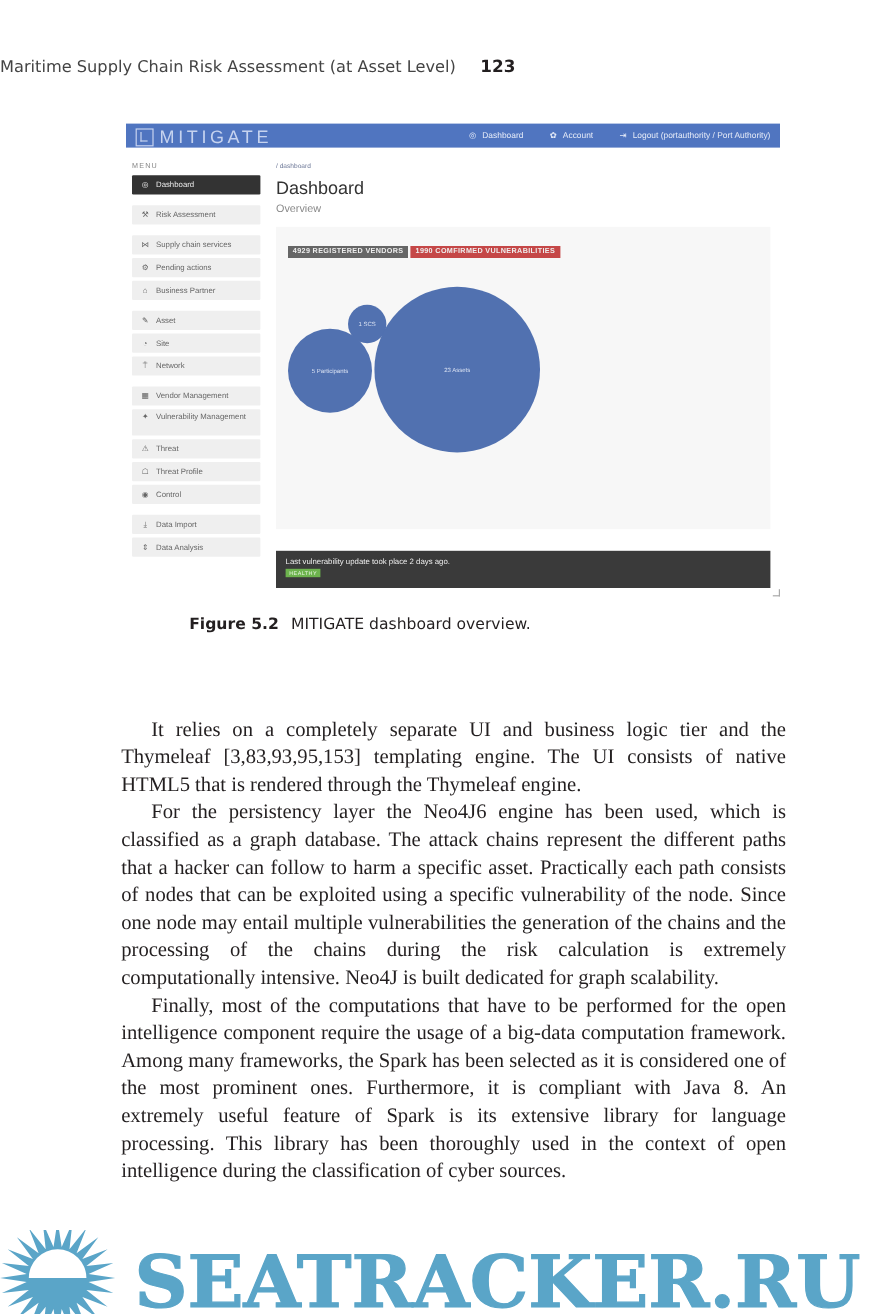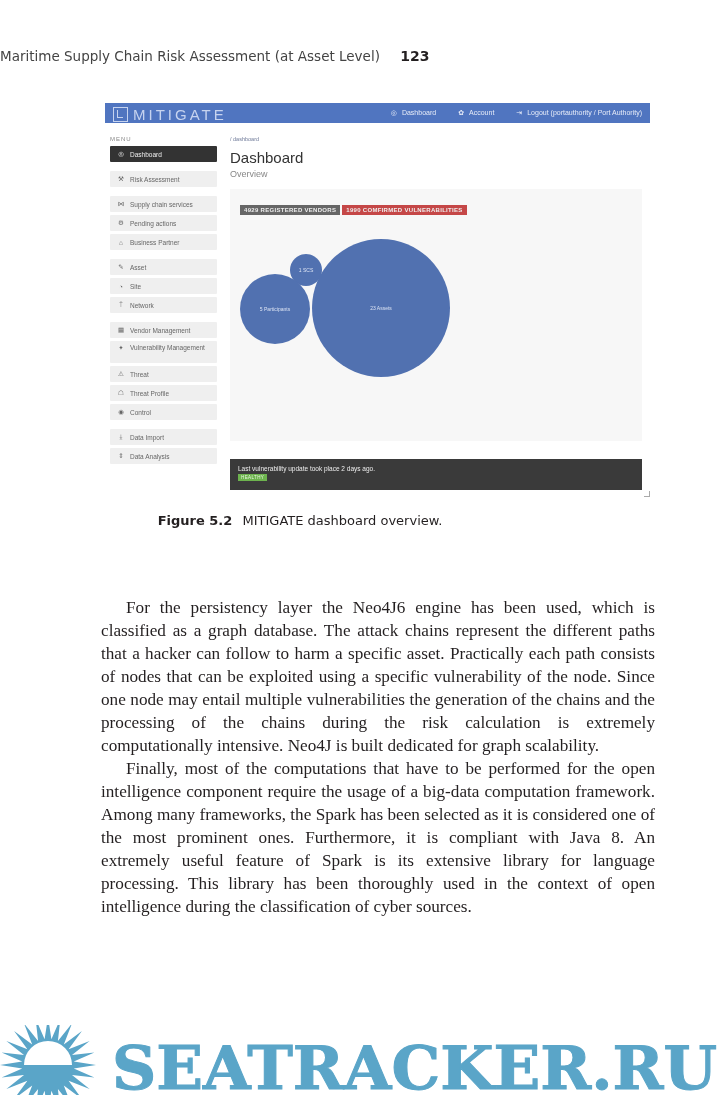--- a/index.html
+++ b/index.html
@@ -169,20 +169,21 @@
   </div>
   <div class="resize"></div>
 </div>
 
 <div class="caption">
   <b>Figure 5.2</b>
   <span>MITIGATE dashboard overview.</span>
 </div>
 
 <div class="body-text" id="body-text">
+    <p>It relies on a completely separate UI and business logic tier and the Thymeleaf [3,83,93,95,153] templating engine. The UI consists of native HTML5 that is rendered through the Thymeleaf engine.</p>
     <p>For the persistency layer the Neo4J6 engine has been used, which is classified as a graph database. The attack chains represent the different paths that a hacker can follow to harm a specific asset. Practically each path consists of nodes that can be exploited using a specific vulnerability of the node. Since one node may entail multiple vulnerabilities the generation of the chains and the processing of the chains during the risk calculation is extremely computationally intensive. Neo4J is built dedicated for graph scalability.</p>
     <p>Finally, most of the computations that have to be performed for the open intelligence component require the usage of a big-data computation framework. Among many frameworks, the Spark has been selected as it is considered one of the most prominent ones. Furthermore, it is compliant with Java 8. An extremely useful feature of Spark is its extensive library for language processing. This library has been thoroughly used in the context of open intelligence during the classification of cyber sources.</p>
   </div>
 
 <svg class="watermark" id="watermark" viewBox="0 0 724 70">
     <g>
       <polygon points="96.0,40.0 73.8,43.4 94.4,52.4 72.0,49.9 89.6,64.0 68.6,55.8 81.9,73.9 63.8,60.6 72.0,81.6 57.9,64.0 60.4,86.4 51.4,65.8 48.0,88.0 44.6,65.8 35.6,86.4 38.1,64.0 24.0,81.6 32.2,60.6 14.1,73.9 27.4,55.8 6.4,64.0 24.0,49.9 1.6,52.4 22.2,43.4 0.0,40.0 22.2,36.6 1.6,27.6 24.0,30.1 6.4,16.0 27.4,24.2 14.1,6.1 32.2,19.4 24.0,-1.6 38.1,16.0 35.6,-6.4 44.6,14.2 48.0,-8.0 51.4,14.2 60.4,-6.4 57.9,16.0 72.0,-1.6 63.8,19.4 81.9,6.1 68.6,24.2 89.6,16.0 72.0,30.1 94.4,27.6 73.8,36.6" fill="#5aa5c8"></polygon>
       <path d="M 24 40 A 24 24 0 0 1 72 40 Z" fill="#ffffff"></path>
     </g>
     <text x="112" y="64" font-family="DejaVu Serif, serif" font-weight="bold" font-size="60" textLength="605" lengthAdjust="spacingAndGlyphs" fill="#5aa5c8" stroke="#5aa5c8" stroke-width="1">SEATRACKER.RU</text>

